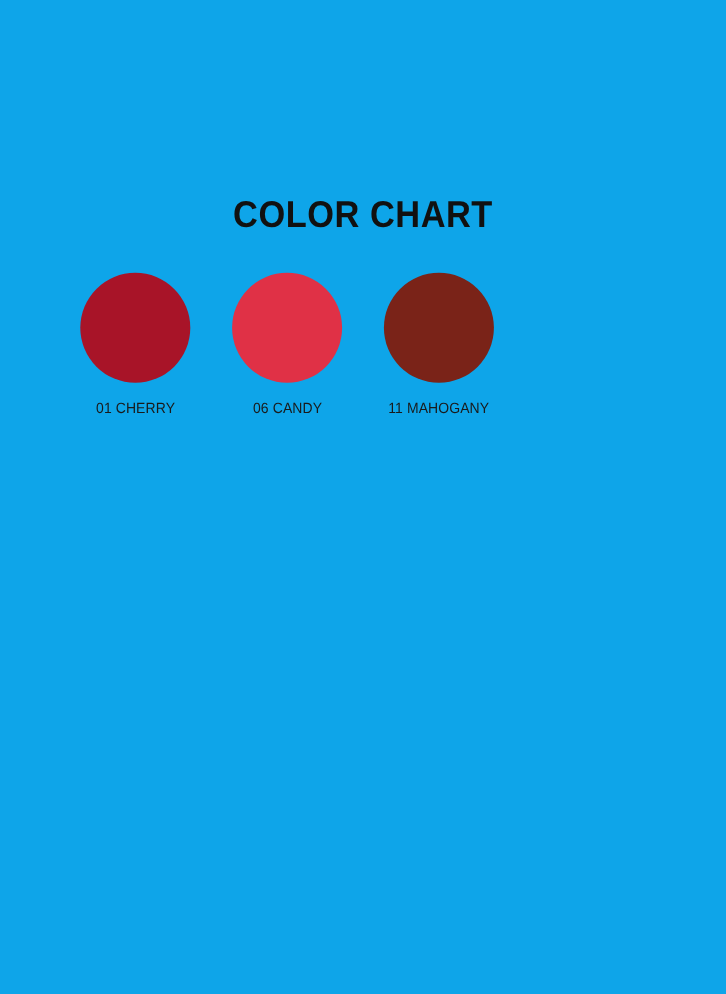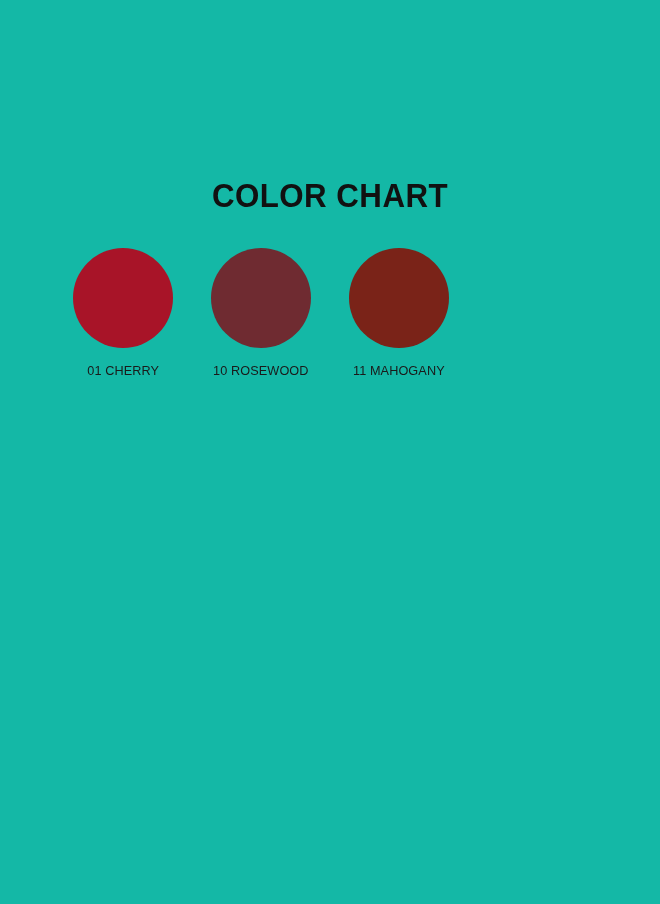--- a/index.html
+++ b/index.html
@@ -10,21 +10,21 @@
     width: 660px;
     height: 904px;
     background: #ffffff;
     font-family: "Liberation Sans", sans-serif;
     overflow: hidden;
   }
   .page {
     position: relative;
     width: 660px;
     height: 904px;
-    background: #14b8a6;
+    background: #0ea5e9;
     box-sizing: border-box;
   }
   .chart-title {
     position: absolute;
     top: 176px;
     left: 0;
     width: 660px;
     text-align: center;
     font-family: "Liberation Sans", sans-serif;
     font-size: 34px;
@@ -79,28 +79,28 @@
 
     <div class="swatch-cell">
       <span class="swatch-dot" style="background: rgb(168, 20, 40);"></span>
       <span class="swatch-label">01 CHERRY</span>
     </div>
 
 
 
 
 
+    <div class="swatch-cell">
+      <span class="swatch-dot" style="background: rgb(224, 49, 70);"></span>
+      <span class="swatch-label">06 CANDY</span>
+    </div>
 
 
 
 
-    <div class="swatch-cell">
-      <span class="swatch-dot" style="background: rgb(111, 43, 49);"></span>
-      <span class="swatch-label">10 ROSEWOOD</span>
-    </div>
 
     <div class="swatch-cell">
       <span class="swatch-dot" style="background: rgb(122, 35, 24);"></span>
       <span class="swatch-label">11 MAHOGANY</span>
     </div>
 
 
   </div>
 </div>
 

